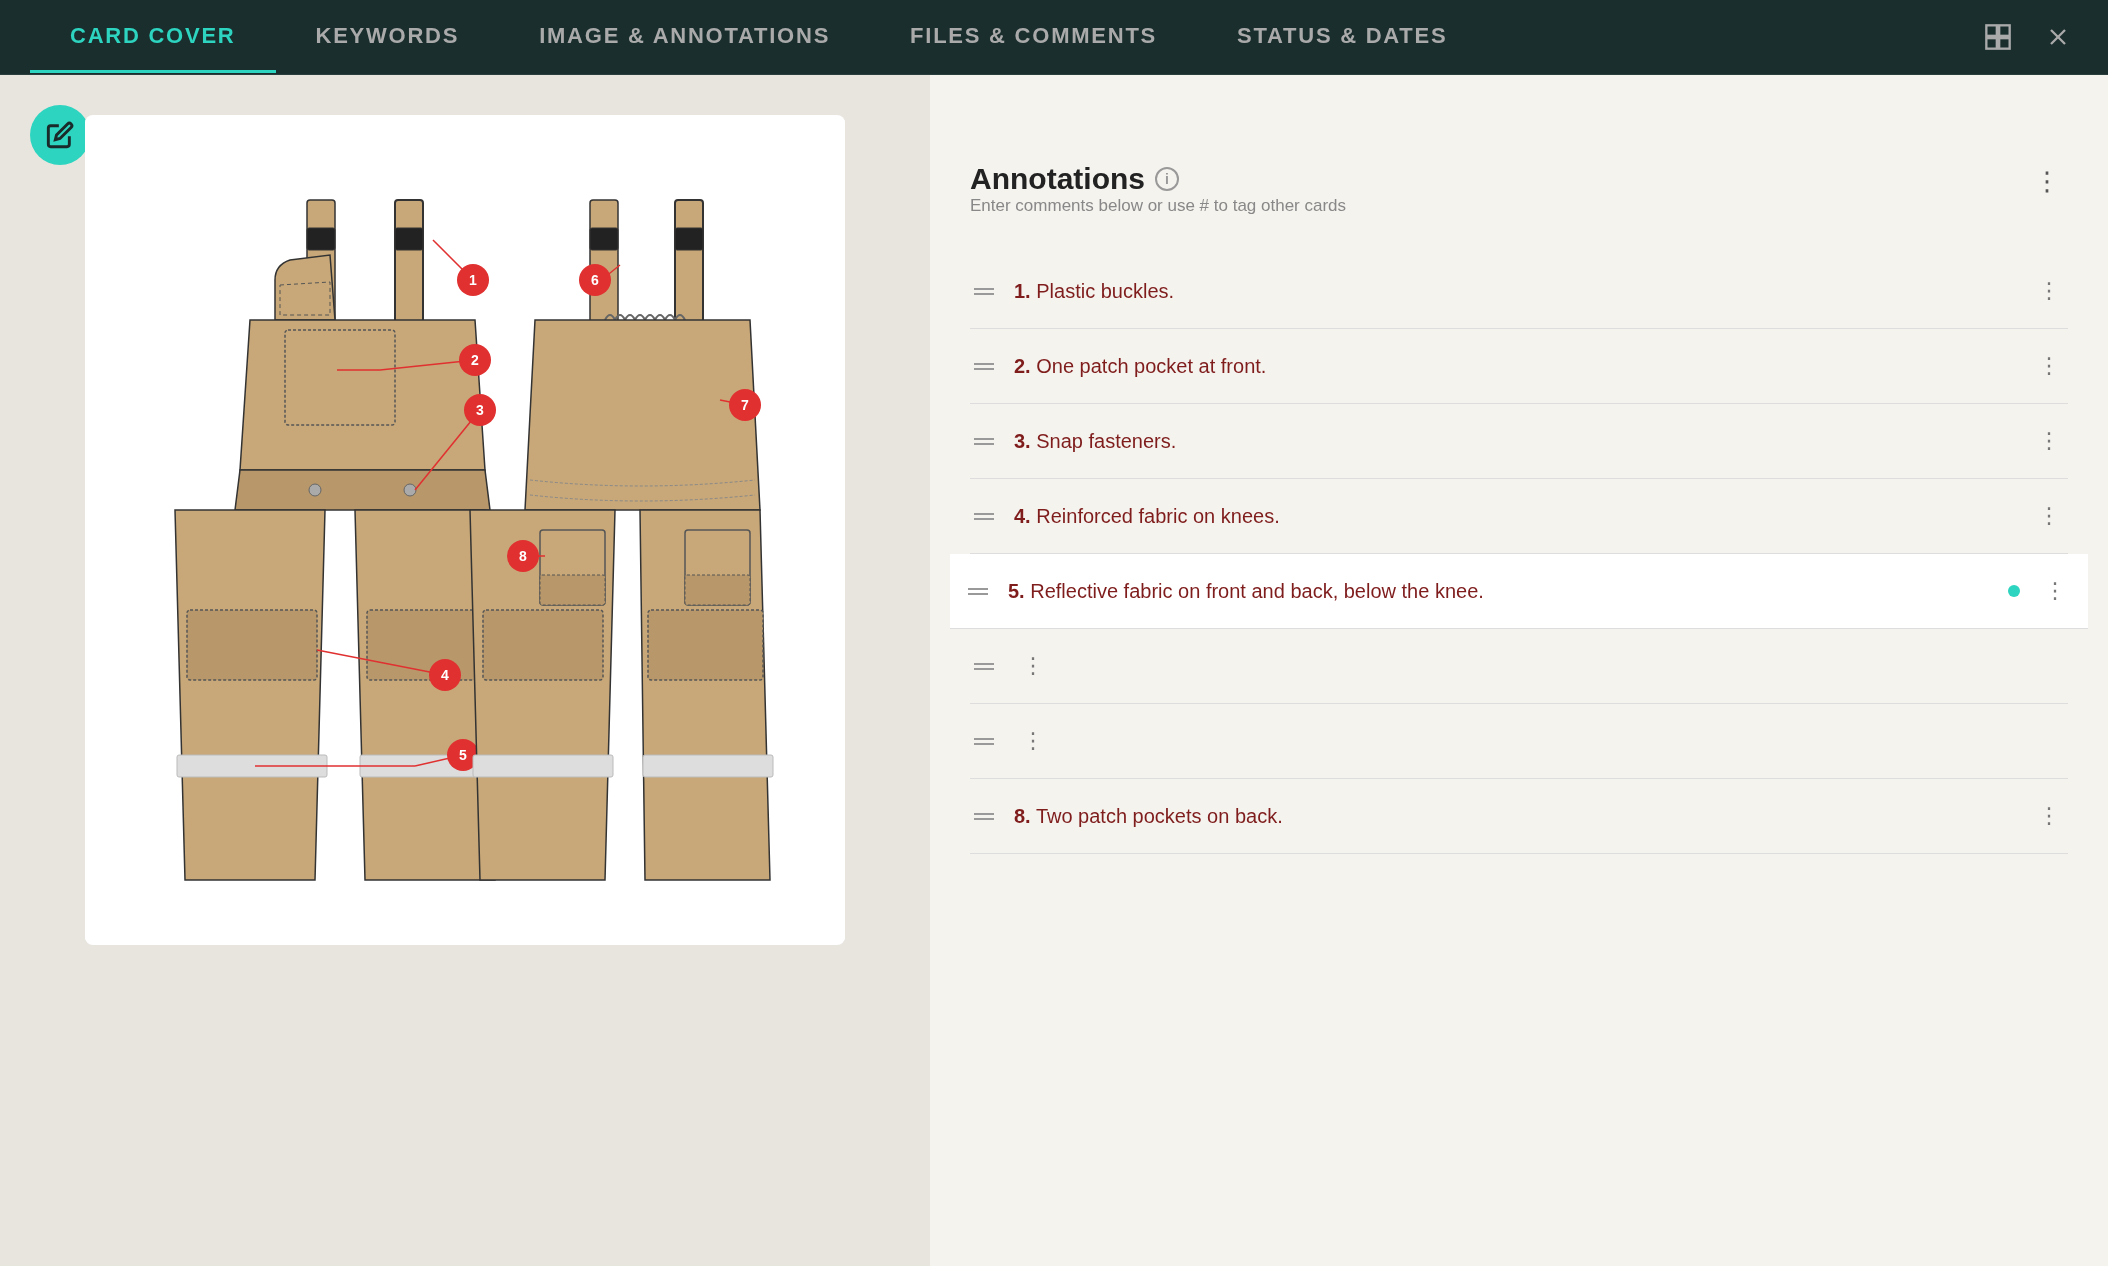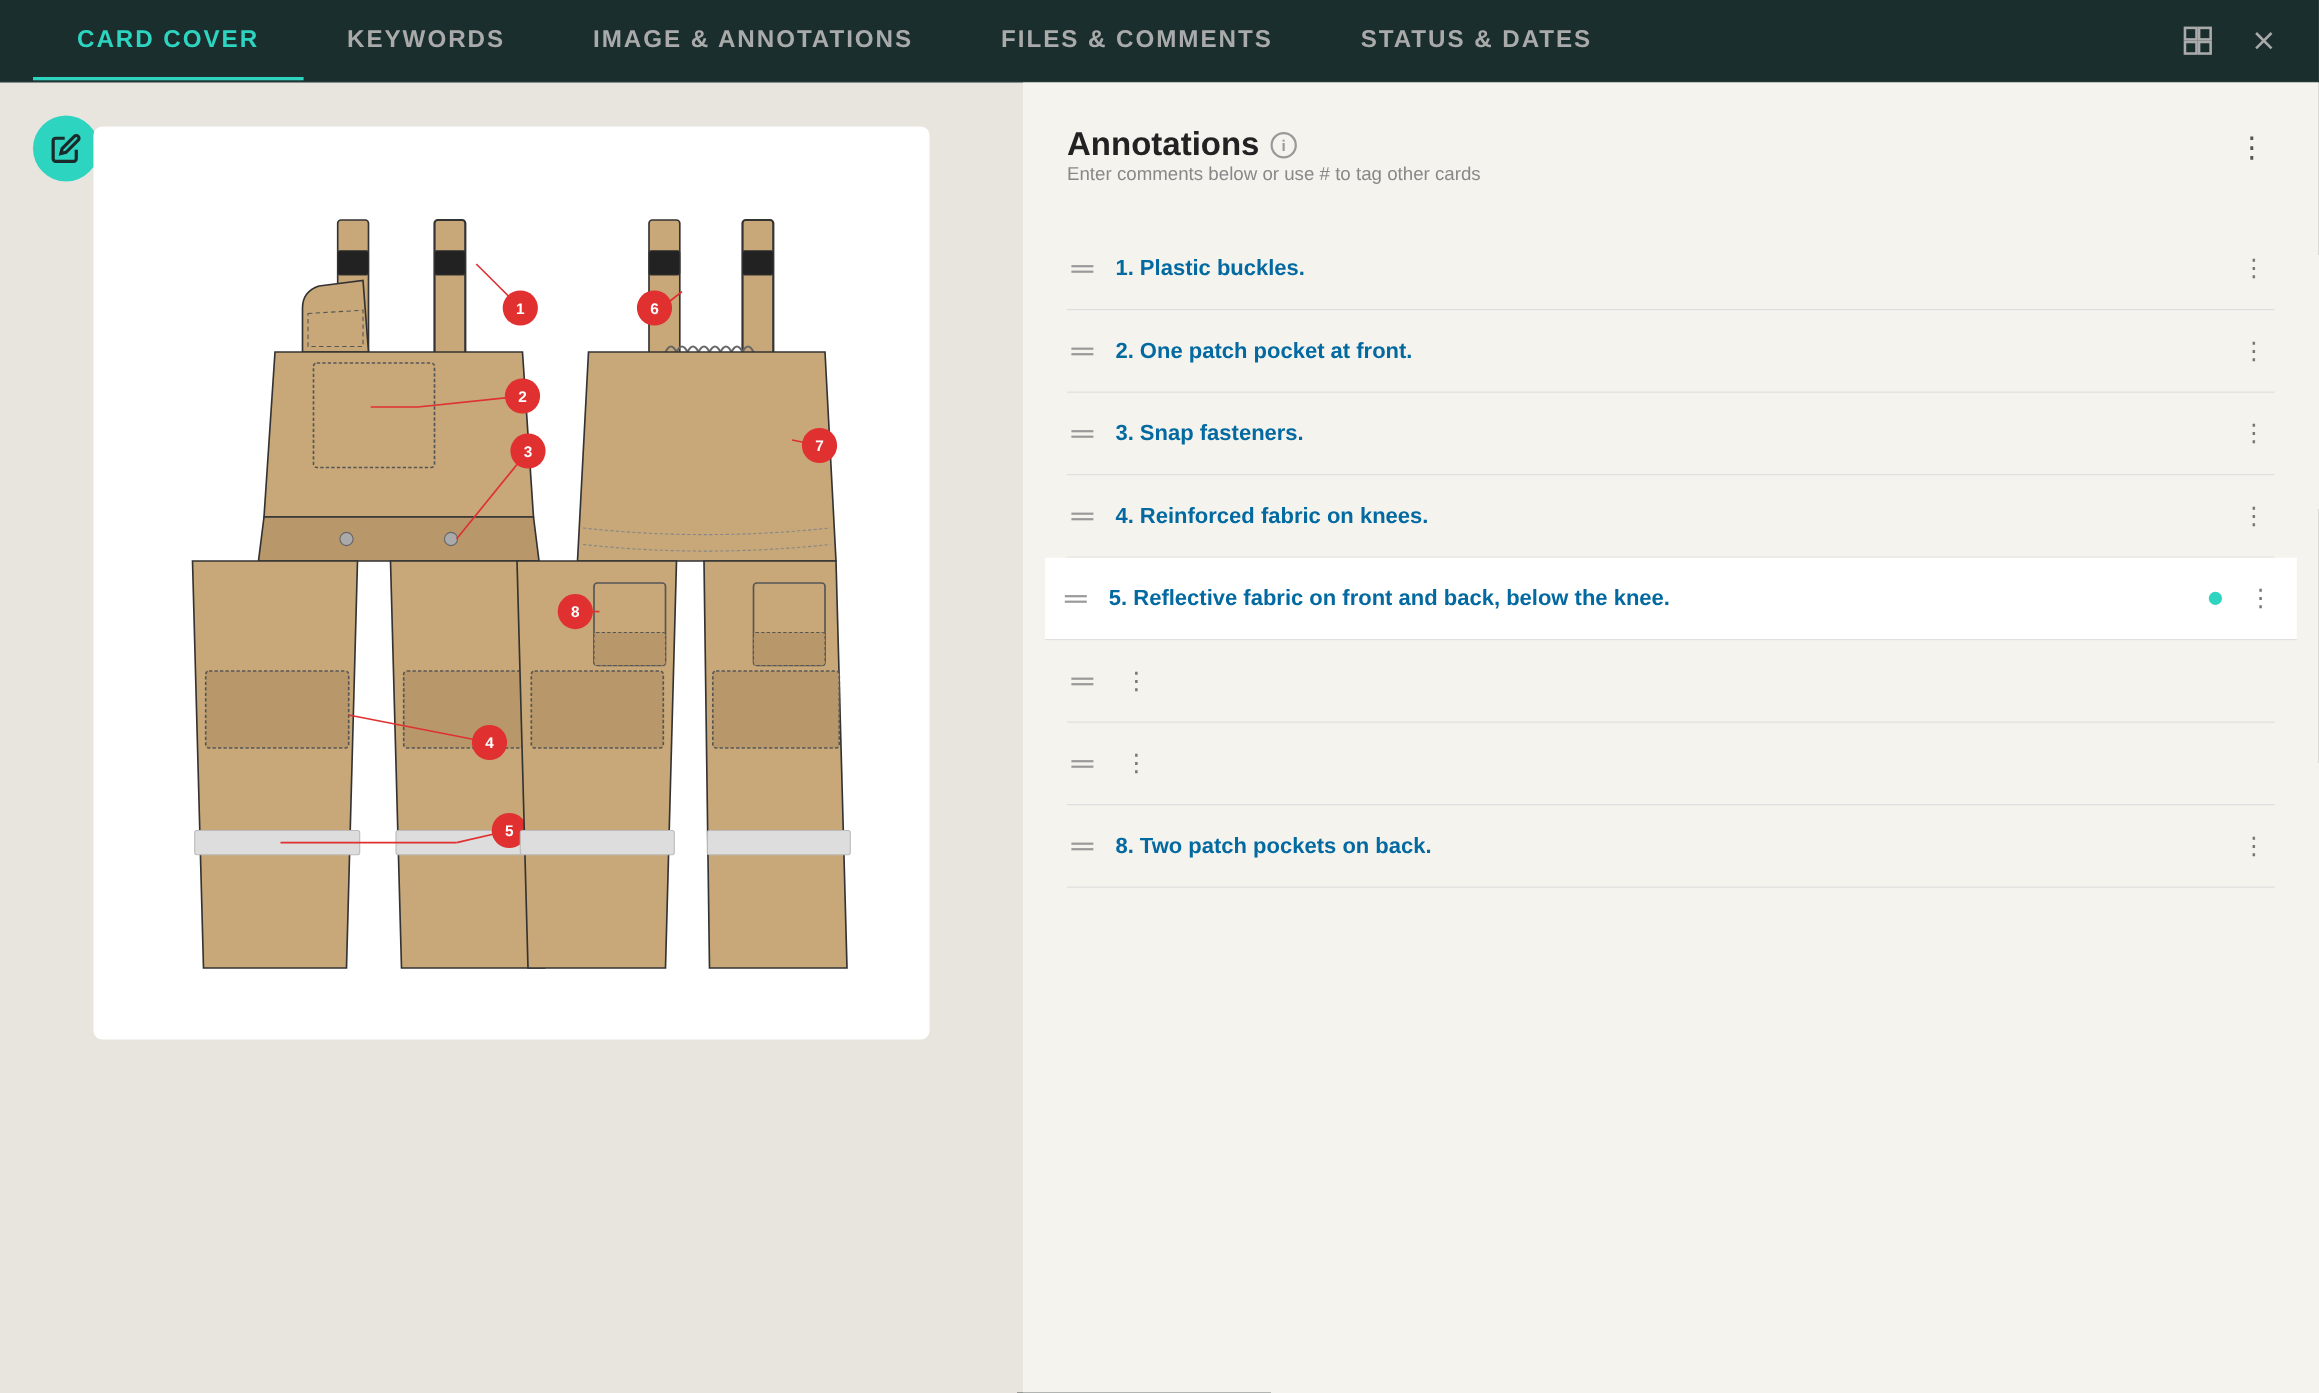--- a/index.html
+++ b/index.html
@@ -110,20 +110,21 @@
       background: #f5f3ee;
       padding: 40px 40px;
       overflow-y: auto;
     }
 
     .annotations-header {
       display: flex;
       align-items: flex-start;
       justify-content: space-between;
       margin-bottom: 8px;
+      margin-top: 47px;
     }
 
     .annotations-title-row {
       display: flex;
       align-items: center;
       gap: 10px;
     }
 
     .annotations-title {
       font-size: 30px;
@@ -186,23 +187,22 @@
     .drag-handle span {
       display: block;
       width: 20px;
       height: 2px;
       background: #999;
     }
 
     .annotation-text {
       flex: 1;
       font-size: 20px;
-      color: #0369a1;
+      color: #7f1d1d;
       line-height: 1.5;
-      font-weight: bold;
     }
 
     .more-icon {
       font-size: 22px;
       color: #777;
       cursor: pointer;
       padding: 4px 8px;
       flex-shrink: 0;
     }
 

